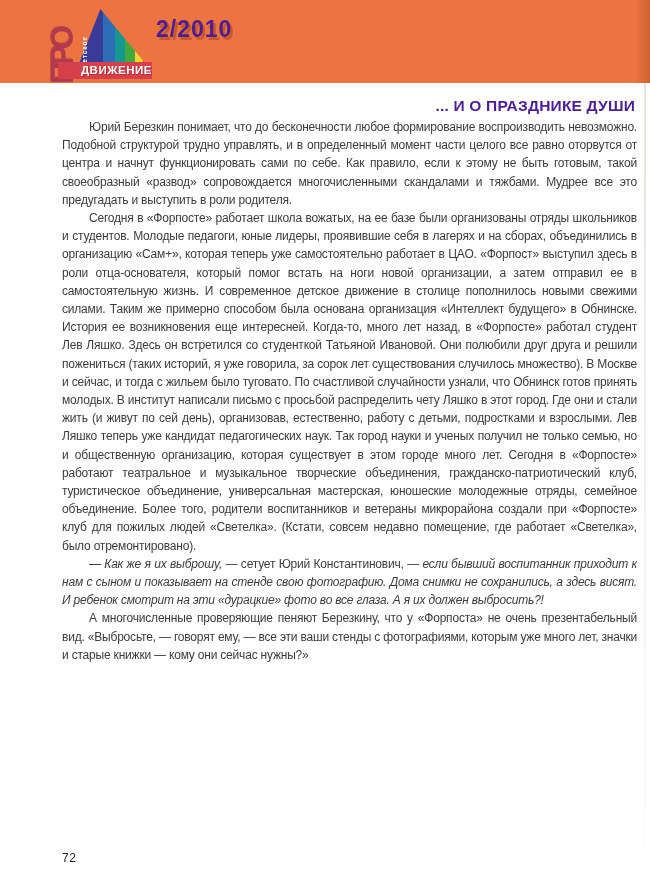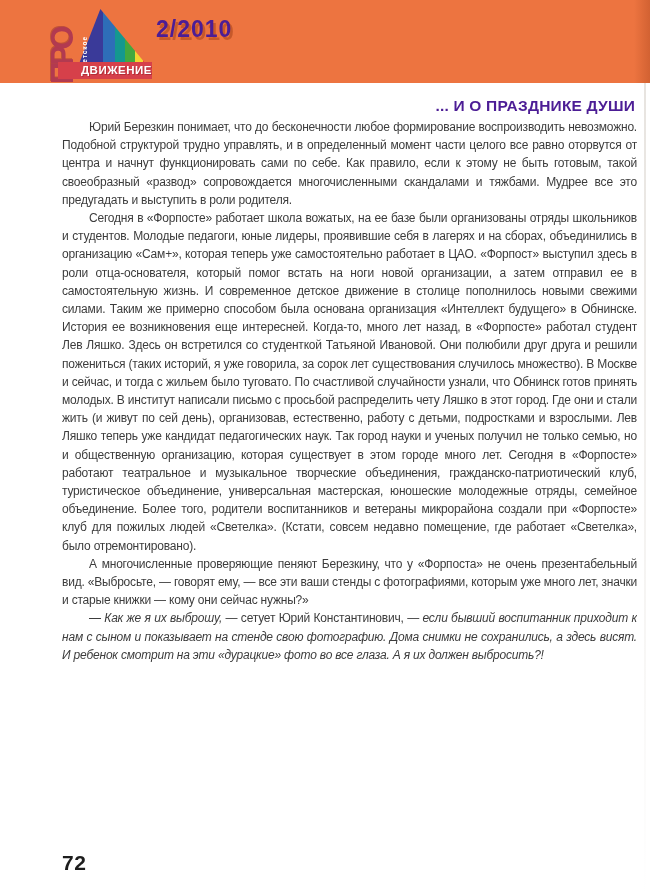--- a/index.html
+++ b/index.html
@@ -62,21 +62,21 @@
   .body-text{
     position:absolute;top:118px;left:62px;width:575px;max-height:732px;overflow:hidden;
     font-size:12px;line-height:18.2px;letter-spacing:-0.2px;
     color:#3c3c3c;text-align:justify;
   }
   .body-text p{margin:0;text-indent:27px;}
   .it{font-style:italic;}
   
   .page-num{
     position:absolute;left:62px;top:851px;
-    font-size:21px;font-weight:bold;color:#1d1d1d;letter-spacing:.5px;
+    font-size:12px;font-weight:normal;color:#1d1d1d;letter-spacing:.5px;
   }
   .page-edge{ 
     position:absolute;right:4px;top:83px;width:2px;height:812px;
     background:linear-gradient(180deg,#ddd8d2,rgba(238,236,233,.0));
     opacity:.7;
   }
 </style>
 </head>
 <body>
 
@@ -90,20 +90,20 @@
       <div class="logo-banner">ДВИЖЕНИЕ</div>
     </div>
     <div class="issue">2/2010</div>
   </div>
 
   <div class="title">... И О ПРАЗДНИКЕ ДУШИ</div>
 
   <div class="body-text">
     <p><span>Юрий Березкин понимает, что до бесконечности любое формирование воспроизводить невозможно. Подобной структурой трудно управлять, и в определенный момент части целого все равно оторвутся от центра и начнут функционировать сами по себе. Как правило, если к этому не быть готовым, такой своеобразный «развод» сопровождается многочисленными скандалами и тяжбами. Мудрее все это предугадать и выступить в роли родителя.</span></p>
     <p><span>Сегодня в «Форпосте» работает школа вожатых, на ее базе были организованы отряды школьников и студентов. Молодые педагоги, юные лидеры, проявившие себя в лагерях и на сборах, объединились в организацию «Сам+», которая теперь уже самостоятельно работает в ЦАО. «Форпост» выступил здесь в роли отца-основателя, который помог встать на ноги новой организации, а затем отправил ее в самостоятельную жизнь. И современное детское движение в столице пополнилось новыми свежими силами. Таким же примерно способом была основана организация «Интеллект будущего» в Обнинске. История ее возникновения еще интересней. Когда-то, много лет назад, в «Форпосте» работал студент Лев Ляшко. Здесь он встретился со студенткой Татьяной Ивановой. Они полюбили друг друга и решили пожениться (таких историй, я уже говорила, за сорок лет существования случилось множество). В Москве и сейчас, и тогда с жильем было туговато. По счастливой случайности узнали, что Обнинск готов принять молодых. В институт написали письмо с просьбой распределить чету Ляшко в этот город. Где они и стали жить (и живут по сей день), организовав, естественно, работу с детьми, подростками и взрослыми. Лев Ляшко теперь уже кандидат педагогических наук. Так город науки и ученых получил не только семью, но и общественную организацию, которая существует в этом городе много лет. Сегодня в «Форпосте» работают театральное и музыкальное творческие объединения, гражданско-патриотический клуб, туристическое объединение, универсальная мастерская, юношеские молодежные отряды, семейное объединение. Более того, родители воспитанников и ветераны микрорайона создали при «Форпосте» клуб для пожилых людей «Светелка». (Кстати, совсем недавно помещение, где работает «Светелка», было отремонтировано).</span></p>
+    <p><span class="it">— Как же я их выброшу,</span><span> — сетует Юрий Константинович, — </span><span class="it">если бывший воспитанник приходит к нам с сыном и показывает на стенде свою фотографию. Дома снимки не сохранились, а здесь висят. И ребенок смотрит на эти «дурацкие» фото во все глаза. А я их должен выбросить?!</span></p>
     <p><span>А многочисленные проверяющие пеняют Березкину, что у «Форпоста» не очень презентабельный вид. «Выбросьте, — говорят ему, — все эти ваши стенды с фотографиями, которым уже много лет, значки и старые книжки — кому они сейчас нужны?»</span></p>
-    <p><span class="it">— Как же я их выброшу,</span><span> — сетует Юрий Константинович, — </span><span class="it">если бывший воспитанник приходит к нам с сыном и показывает на стенде свою фотографию. Дома снимки не сохранились, а здесь висят. И ребенок смотрит на эти «дурацкие» фото во все глаза. А я их должен выбросить?!</span></p>
   </div>
 
   <div class="page-num">72</div>
   <div class="page-edge"></div>
 
 </div>
 
 </body></html>

